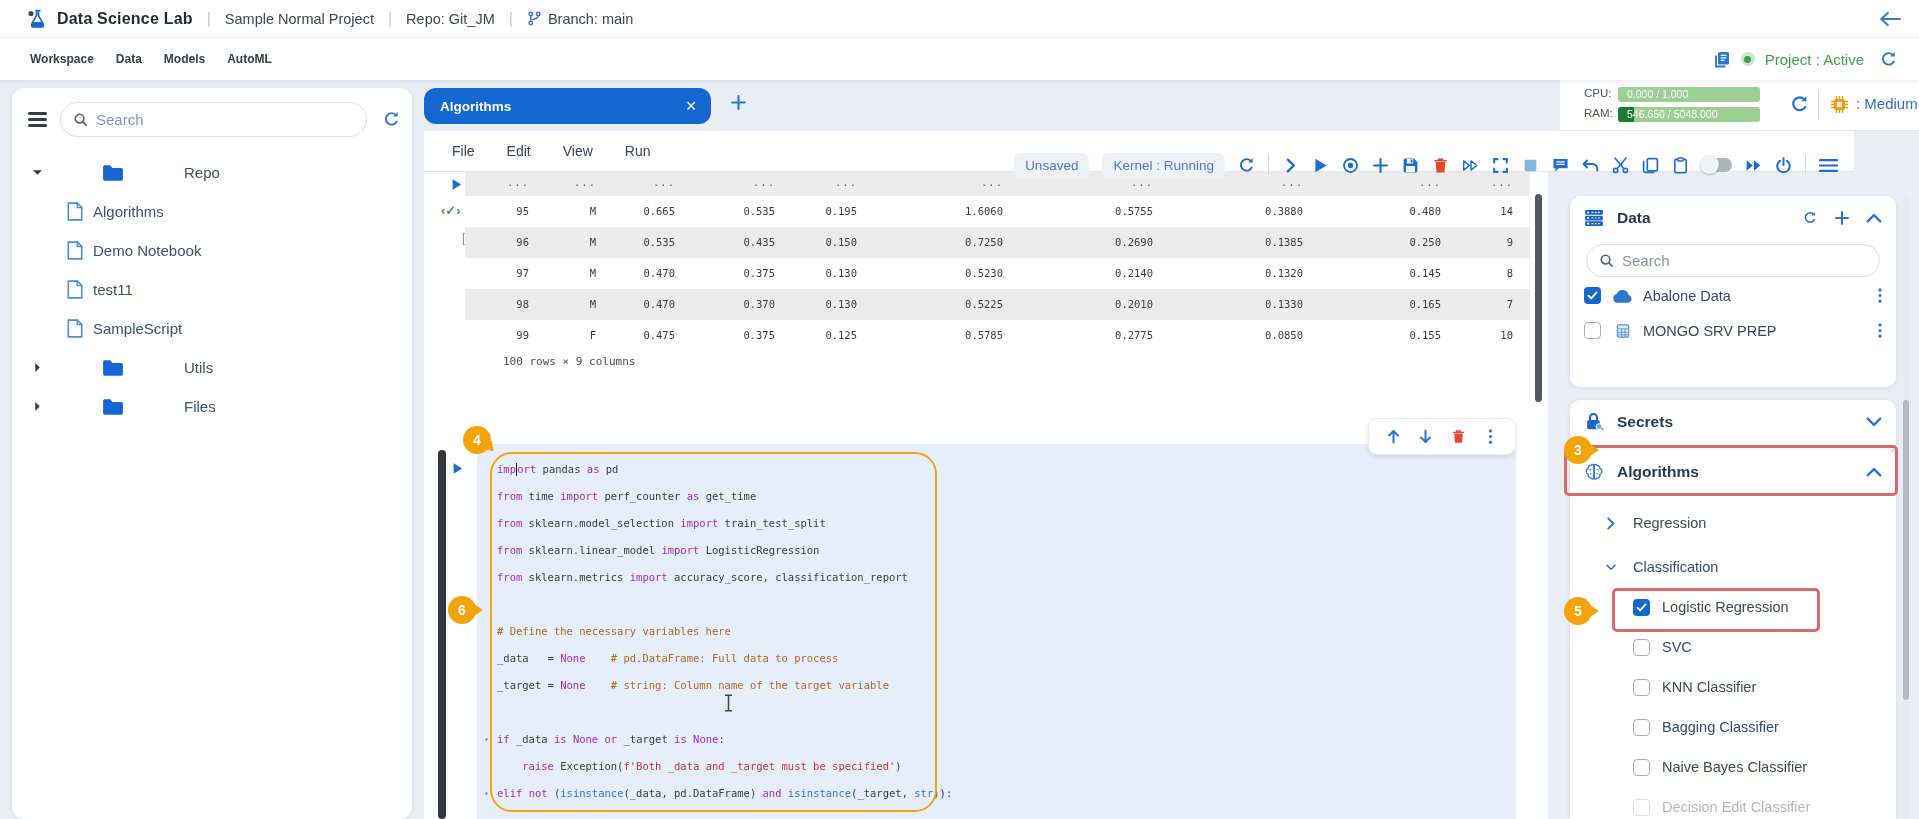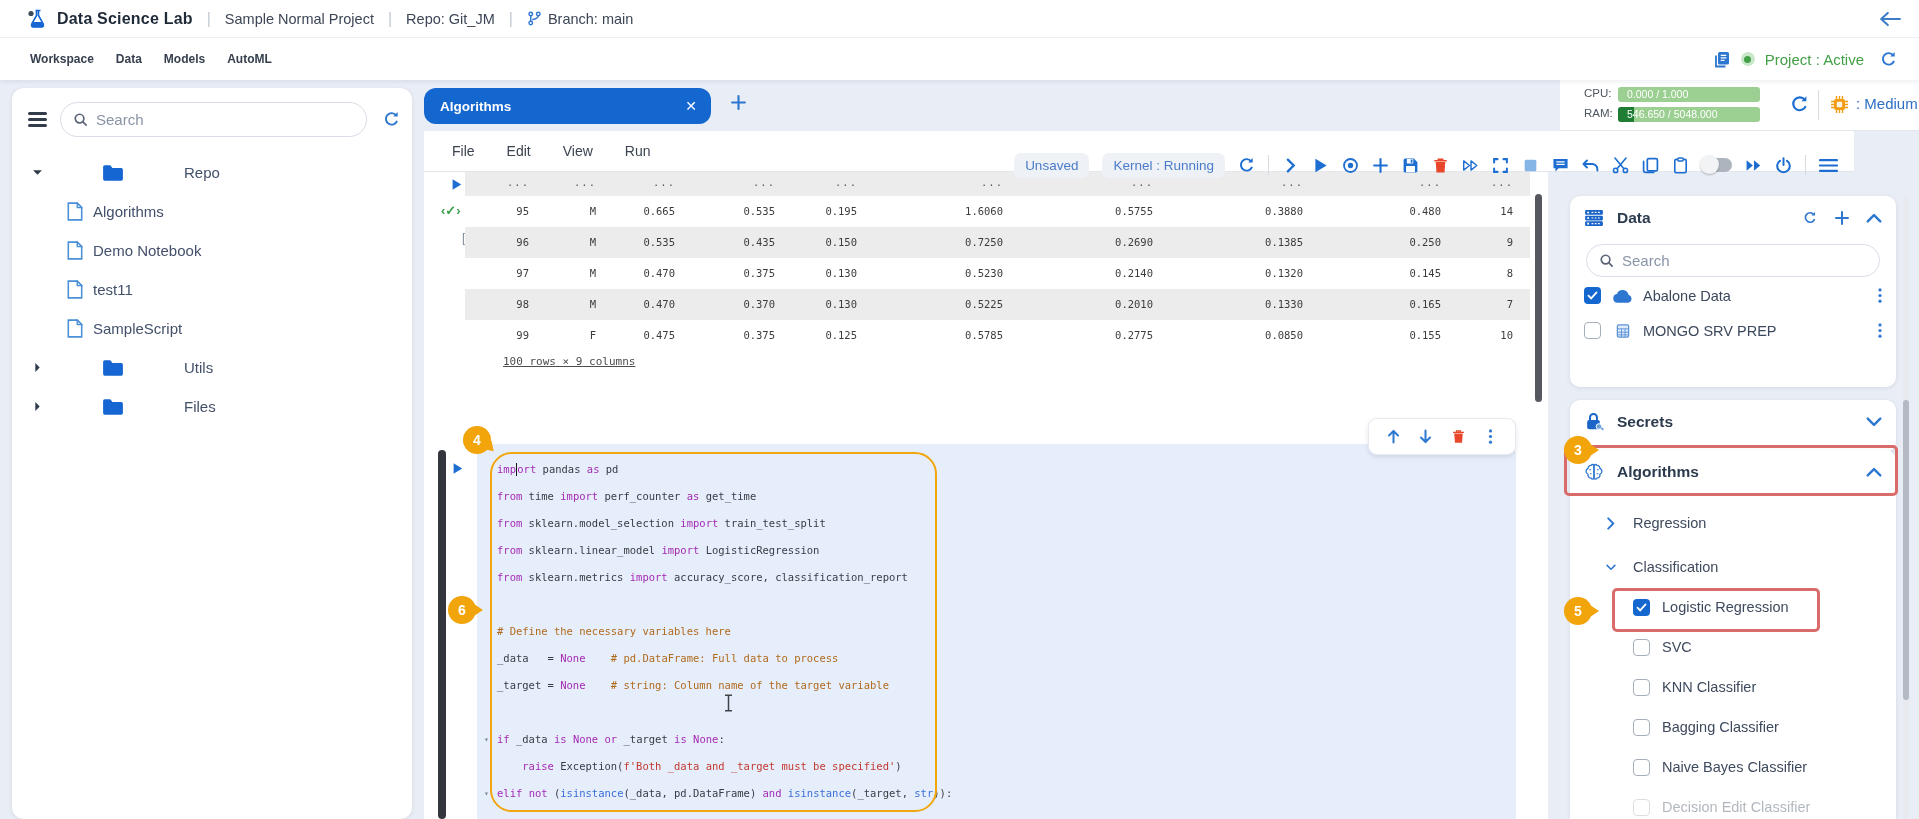--- a/index.html
+++ b/index.html
@@ -82,21 +82,21 @@
   #gutter-run1 { position:absolute; left:26px; top:5px; width:13px; height:15px; color:#1d6ed0; cursor:pointer; }
   #gutter-check { position:absolute; left:17px; top:31px; font-size:13px; color:#3aa04a; font-weight:bold; }
   #exec-label { position:absolute; left:8px; top:59px; font-size:12px; color:#7d8795;padding-left:30px; }
   #vscroll-thumb { position:absolute; left:1111px; top:22px; width:7px; height:208px; background:#55595f; border-radius:4px; cursor:pointer; }
 
   #df-table { position:absolute; left:41px; top:0; width:1065px; font-family:"DejaVu Sans Mono", monospace; font-size:10.5px; color:#3c3c3c; }
   .tbl-row { display:grid; grid-template-columns:64px 67px 79px 100px 82px 146px 150px 150px 138px 72px; height:31px; line-height:31px; }
   .tbl-row.ell { height:24px; line-height:20px; color:#5a5a5a; letter-spacing:1px; }
   .tbl-row.shaded { background:#ececec; }
   .tbl-row span { text-align:right; }
-  #df-summary { position:absolute; left:79px; top:183px; font-family:"DejaVu Sans Mono", monospace; font-size:11px; color:#4d4d4d;text-decoration:underline; }
+  #df-summary { position:absolute; left:79px; top:183px; font-family:"DejaVu Sans Mono", monospace; font-size:11px; color:#4d4d4d; }
 
   
   #cell-bar { position:absolute; left:14px; top:278px; width:8px; height:369px; background:#33373d; border-radius:4px; }
   #cell-bg { position:absolute; left:53px; top:272px; width:1039px; height:375px; background:#e7eefb; border-radius:10px 10px 0 0; }
   #gutter-run2 { position:absolute; left:27px; top:289px; width:13px; height:15px; color:#1d6ed0; cursor:pointer; }
   #code-outline { position:absolute; left:66px; top:280px; width:447px; height:360px; border:2.5px solid #f2a60e; border-radius:22px; pointer-events:none; z-index:6; }
   #code-block { position:absolute; left:73px; top:284px; font-family:"DejaVu Sans Mono", monospace; font-size:10.5px; line-height:27px; white-space:pre; z-index:5; }
   .code-line { position:relative; height:27px; }
   .fold { position:absolute; left:-13px; top:0; font-size:8px; color:#7b8694; }
   .tk-kw { color:#a42bb4; } .tk-pl { color:#383c44; } .tk-cm { color:#b06a1c; }

